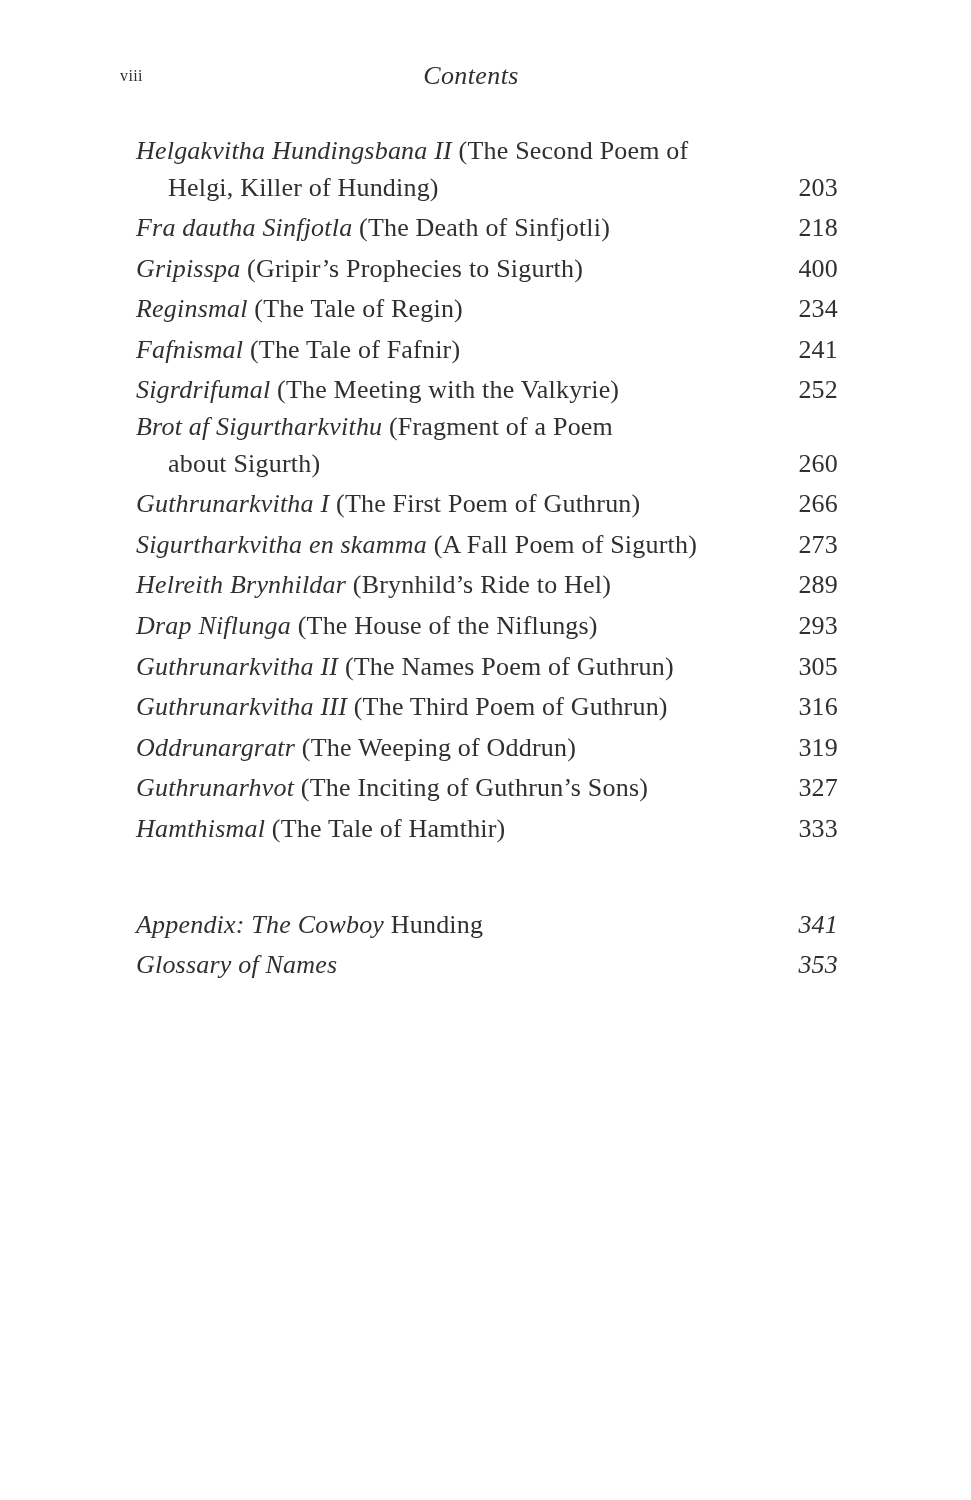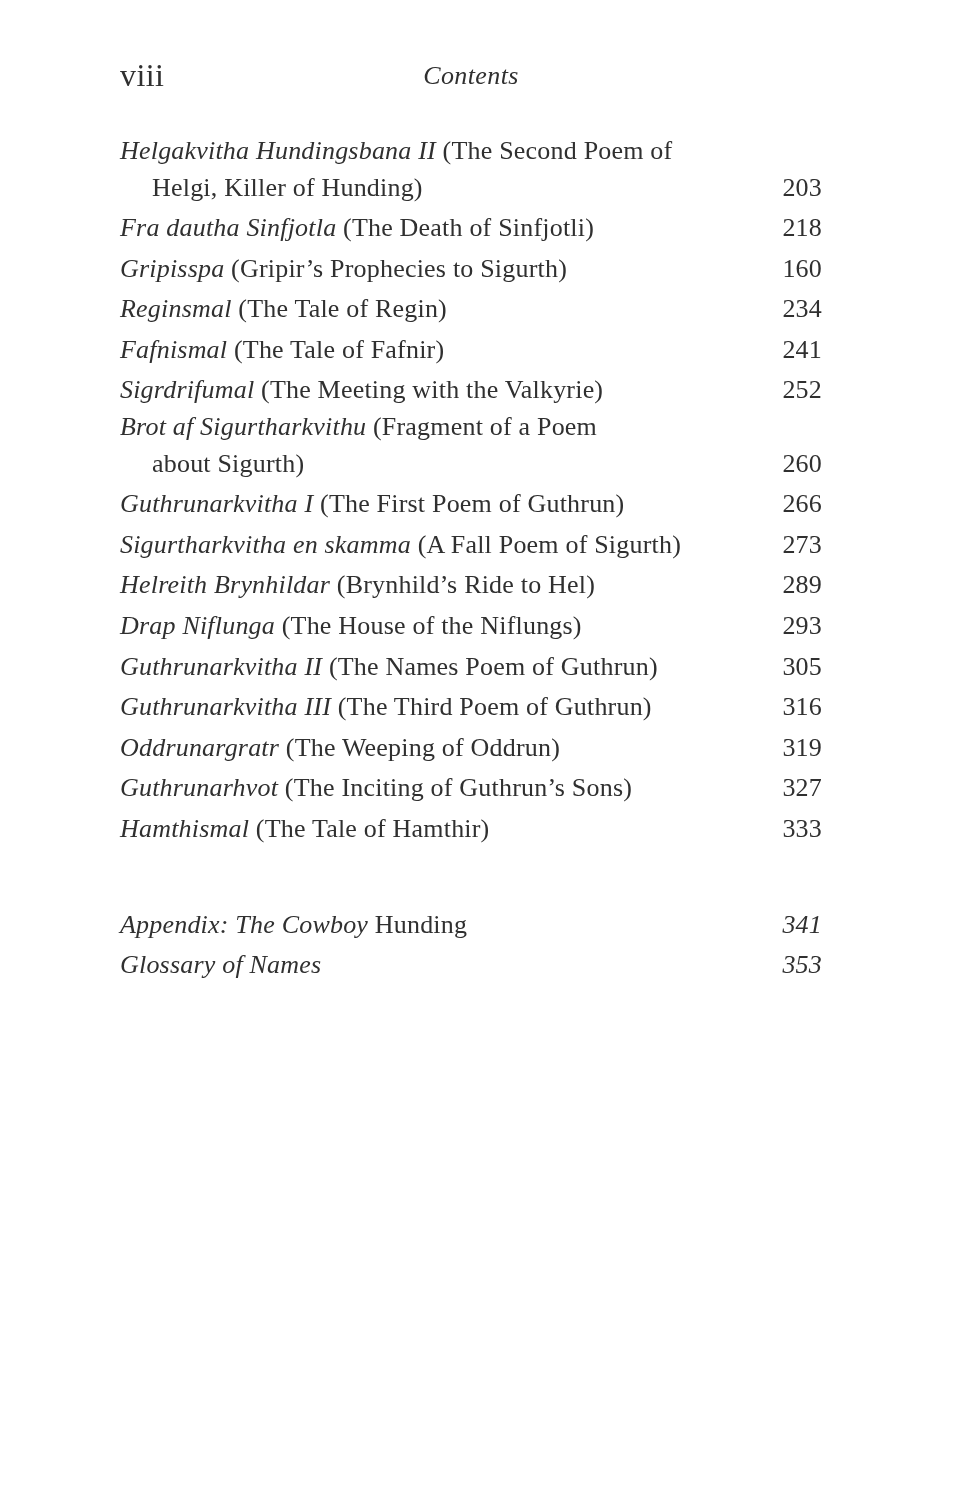--- a/index.html
+++ b/index.html
@@ -24,30 +24,30 @@
     height: 41px;
     line-height: 41px;
     font-size: 26px;
     text-align: center;
     letter-spacing: 0.4px;
   }
   .folio {
     position: absolute;
     left: 0;
     top: 0;
-    font-size: 32px;
+    font-size: 16px;
     font-style: normal;
   }
   .head-title {
     font-style: italic;
   }
   .toc {
     position: absolute;
     top: 135px;
-    left: 120px;
+    left: 136px;
     width: 702px;
     font-size: 26px;
     letter-spacing: 0.2px;
   }
   .entry { }
   .entry.space-before { margin-top: 55px; }
   .toc-line {
     display: flex;
     align-items: baseline;
     height: 40.6px;
@@ -77,21 +77,21 @@
   </div>
   <div class="toc" id="toc">
       <div class="entry">
         <div class="toc-line first-of-two"><span class="title-italic">Helgakvitha Hundingsbana II</span><span class="rest"> (The Second Poem of</span></div>
         <div class="toc-line wrap-line"><span class="rest">Helgi, Killer of Hunding)</span><span class="spacer"></span><span class="pagenum">203</span></div>
       </div>
       <div class="entry">
         <div class="toc-line"><span class="title-italic">Fra dautha Sinfjotla</span><span class="rest"> (The Death of Sinfjotli)</span><span class="spacer"></span><span class="pagenum">218</span></div>
       </div>
       <div class="entry">
-        <div class="toc-line"><span class="title-italic">Gripisspa</span><span class="rest"> (Gripir’s Prophecies to Sigurth)</span><span class="spacer"></span><span class="pagenum">160</span></div>
+        <div class="toc-line"><span class="title-italic">Gripisspa</span><span class="rest"> (Gripir’s Prophecies to Sigurth)</span><span class="spacer"></span><span class="pagenum">400</span></div>
       </div>
       <div class="entry">
         <div class="toc-line"><span class="title-italic">Reginsmal</span><span class="rest"> (The Tale of Regin)</span><span class="spacer"></span><span class="pagenum">234</span></div>
       </div>
       <div class="entry">
         <div class="toc-line"><span class="title-italic">Fafnismal</span><span class="rest"> (The Tale of Fafnir)</span><span class="spacer"></span><span class="pagenum">241</span></div>
       </div>
       <div class="entry">
         <div class="toc-line"><span class="title-italic">Sigrdrifumal</span><span class="rest"> (The Meeting with the Valkyrie)</span><span class="spacer"></span><span class="pagenum">252</span></div>
       </div>

